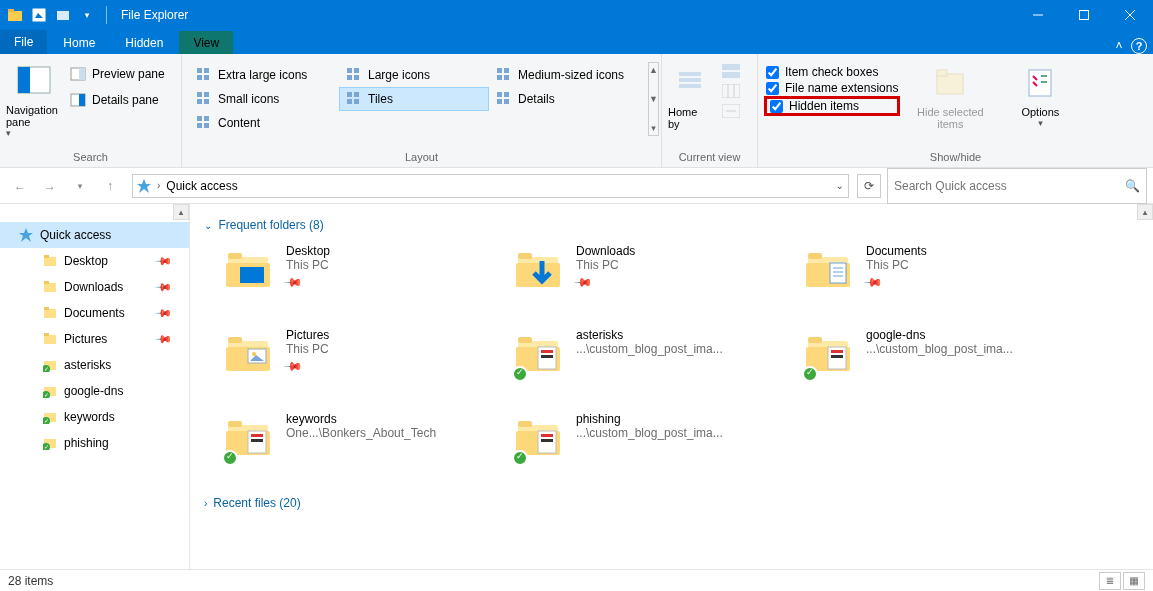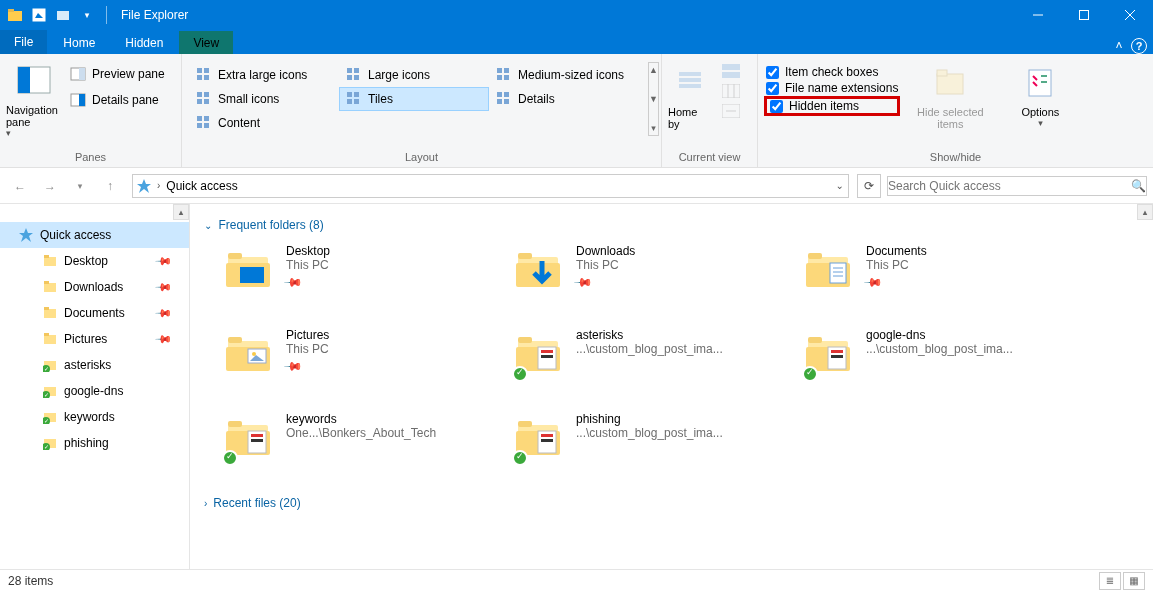--- a/index.html
+++ b/index.html
@@ -51,21 +51,21 @@
   .opt-btn { color:#000;}
   .hide-btn .hi, .opt-btn .oi { height:46px; display:flex; align-items:center; justify-content:center;}
 
   
   .navbar { height: 36px; display:flex; align-items:center; border-bottom:1px solid #e5e5e5; padding:0 6px; gap:2px;}
   .nav-btn { width:28px; height:28px; display:inline-flex; align-items:center; justify-content:center; color:#888;}
   .breadcrumb { flex:1; height:24px; border:1px solid #ccc; display:flex; align-items:center; padding:0 4px; gap:6px; margin:0 6px;}
   .breadcrumb .bc-text { font-size:12px;}
   .breadcrumb .spacer { flex:1;}
   .refresh { width:24px; height:24px; border:1px solid #ccc; display:inline-flex; align-items:center; justify-content:center; color:#555;}
-  .search { width:260px; height:20px; border:1px solid #ccc; display:flex; align-items:center; padding:0 0; color:#777; margin-left:4px;}
+  .search { width:260px; height:36px; border:1px solid #ccc; display:flex; align-items:center; padding:0 6px; color:#777; margin-left:4px;}
   .search input { border:none; outline:none; flex:1; font-size:12px; color:#333;}
   .search .mag { color:#555;}
 
   
   .body { display:flex; height: calc(591px - 30px - 24px - 114px - 36px - 22px); position:relative;}
   .tree { width:190px; border-right:1px solid #e5e5e5; padding-top:18px; overflow:hidden; position:relative;}
   .tree-scroll-up { position:absolute; top:0; right:0; width:16px; height:16px; border:1px solid #ddd; background:#f0f0f0; display:flex;align-items:center;justify-content:center; font-size:9px; color:#666;}
   .tree-item { display:flex; align-items:center; gap:6px; height:26px; padding-left:18px; font-size:12px;}
   .tree-item.sel { background:#cce8ff;}
   .tree-item.child { padding-left:42px;}
@@ -178,21 +178,21 @@
           <span class="si">
               <svg width="16" height="16">
                 <rect x="1" y="2" width="14" height="12" fill="#fff" stroke="#999"></rect>
                 <rect x="9" y="2" width="6" height="12" fill="#0078d7"></rect>
               </svg>
             </span>
           <span>Details pane</span>
         </div>
       </div>
     </div>
-    <div class="rgroup-label">Panes</div>
+    <div class="rgroup-label">Search</div>
   </div>
 
   <div class="rgroup" style="width:480px">
     <div class="layout-body">
       <div class="icon-grid" id="layout-grid">
           <div class="icon-cell">
             <span class="gi">
               <svg width="14" height="14">
                 <rect x="1" y="1" width="5" height="5" fill="#7aa6d6"></rect>
                 <rect x="8" y="1" width="5" height="5" fill="#7aa6d6"></rect>

